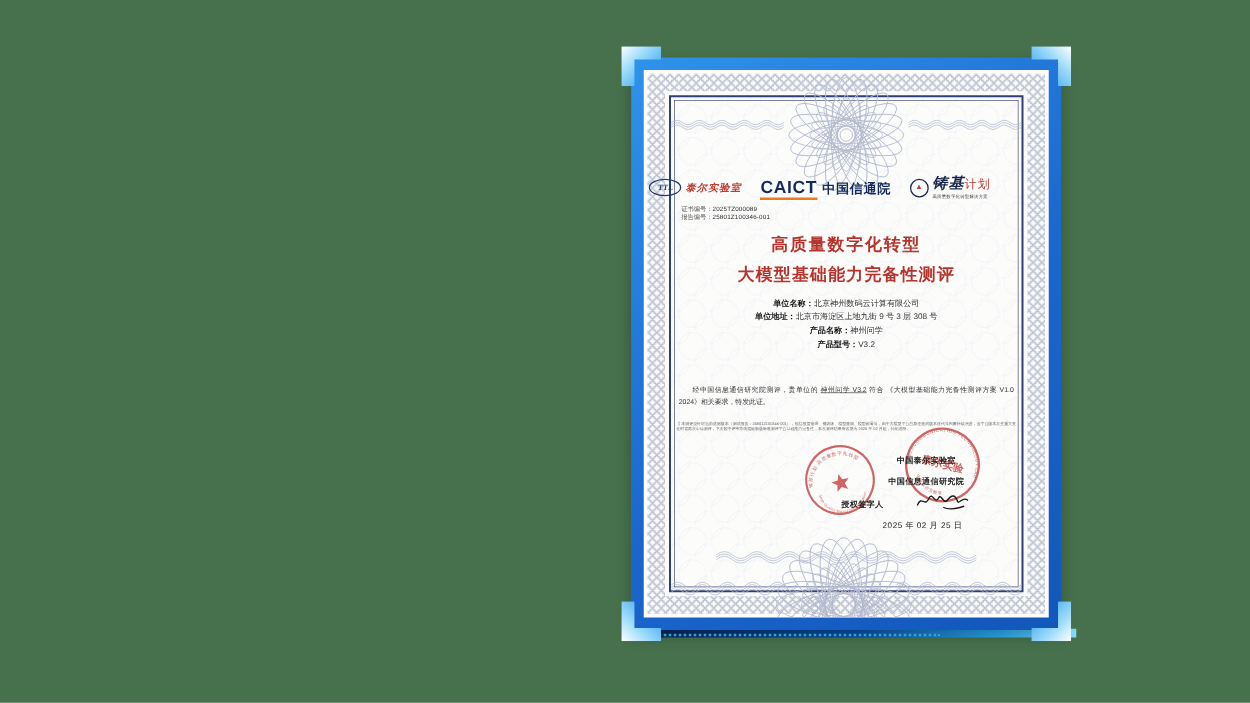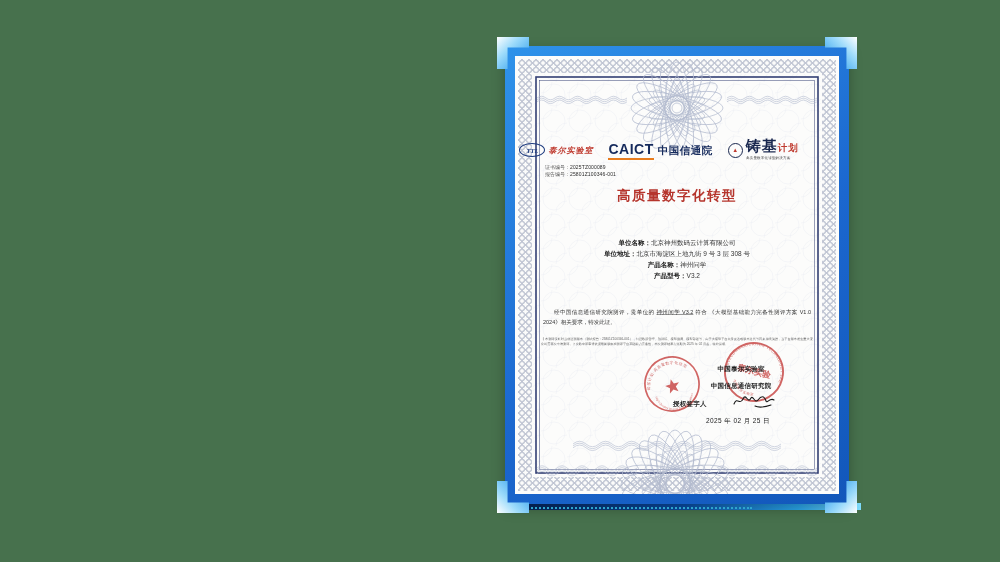--- a/index.html
+++ b/index.html
@@ -40,22 +40,22 @@
     font-family:"Liberation Serif","DejaVu Serif",serif;}
   .ttl-name{color:#bf3a2f;font-weight:bold;font-style:italic;font-size:8px;
     font-family:"DejaVu Serif","Liberation Serif",serif;letter-spacing:1px;}
   .logo-caict{display:flex;align-items:baseline;gap:4px;}
   .caict-abbr{font-size:14px;font-weight:bold;color:#152a5c;letter-spacing:.5px;border-bottom:2px solid #e87c1e;padding-bottom:1px;}
   .caict-name{font-size:10.5px;font-weight:bold;color:#152a5c;letter-spacing:.5px;}
   .logo-zhuji{display:flex;align-items:center;gap:3px;}
   .zhuji-icon{display:inline-flex;align-items:center;justify-content:center;width:13px;height:13px;
     border:1.3px solid #19274e;border-radius:50%;color:#bf3a2f;font-size:6px;line-height:1;}
   .zhuji-text{display:inline-block;line-height:1;}
-  .zhuji-text b{color:#19274e;font-size:15px;letter-spacing:1px;}
-  .zhuji-text em{color:#bf3a2f;font-style:normal;font-weight:bold;font-size:9.5px;letter-spacing:1px;}
+  .zhuji-text b{color:#19274e;font-size:12px;letter-spacing:1px;font-style:italic;}
+  .zhuji-text em{color:#bf3a2f;font-style:normal;font-weight:normal;font-size:9.5px;letter-spacing:1px;}
   .zhuji-sub{display:block;width:200%;transform:scale(.5);transform-origin:0 0;
     font-size:7px;color:#444;font-weight:normal;letter-spacing:.4px;margin-top:1.5px;}
 
   
   .sc{position:relative;}
   .sc-inner{width:200%;transform:scale(.5);transform-origin:0 0;}
   .sc-inner.center{margin-left:-50%;transform-origin:50% 0;text-align:center;}
 
   .numbers{position:absolute;left:30px;top:108px;width:150px;}
   .numbers .sc-inner{font-size:10px;line-height:14px;color:#444;}
@@ -233,20 +233,21 @@
 
         <div class="numbers sc">
           <div class="sc-inner">
             <div><span class="lab">证书编号：</span><span class="val">2025TZ000089</span></div>
             <div><span class="lab">报告编号：</span><span class="val">25801Z100346-001</span></div>
           </div>
         </div>
 
         <div class="title">
           <div class="t1">高质量数字化转型</div>
+          <div class="t2">大模型基础能力完备性测评</div>
         </div>
 
         <div class="fields sc">
           <div class="sc-inner center">
             <div><span class="flab">单位名称：</span><span>北京神州数码云计算有限公司</span></div>
             <div><span class="flab">单位地址：</span><span>北京市海淀区上地九街 9 号 3 层 308 号</span></div>
             <div><span class="flab">产品名称：</span><span>神州问学</span></div>
             <div><span class="flab">产品型号：</span><span>V3.2</span></div>
           </div>
         </div>

